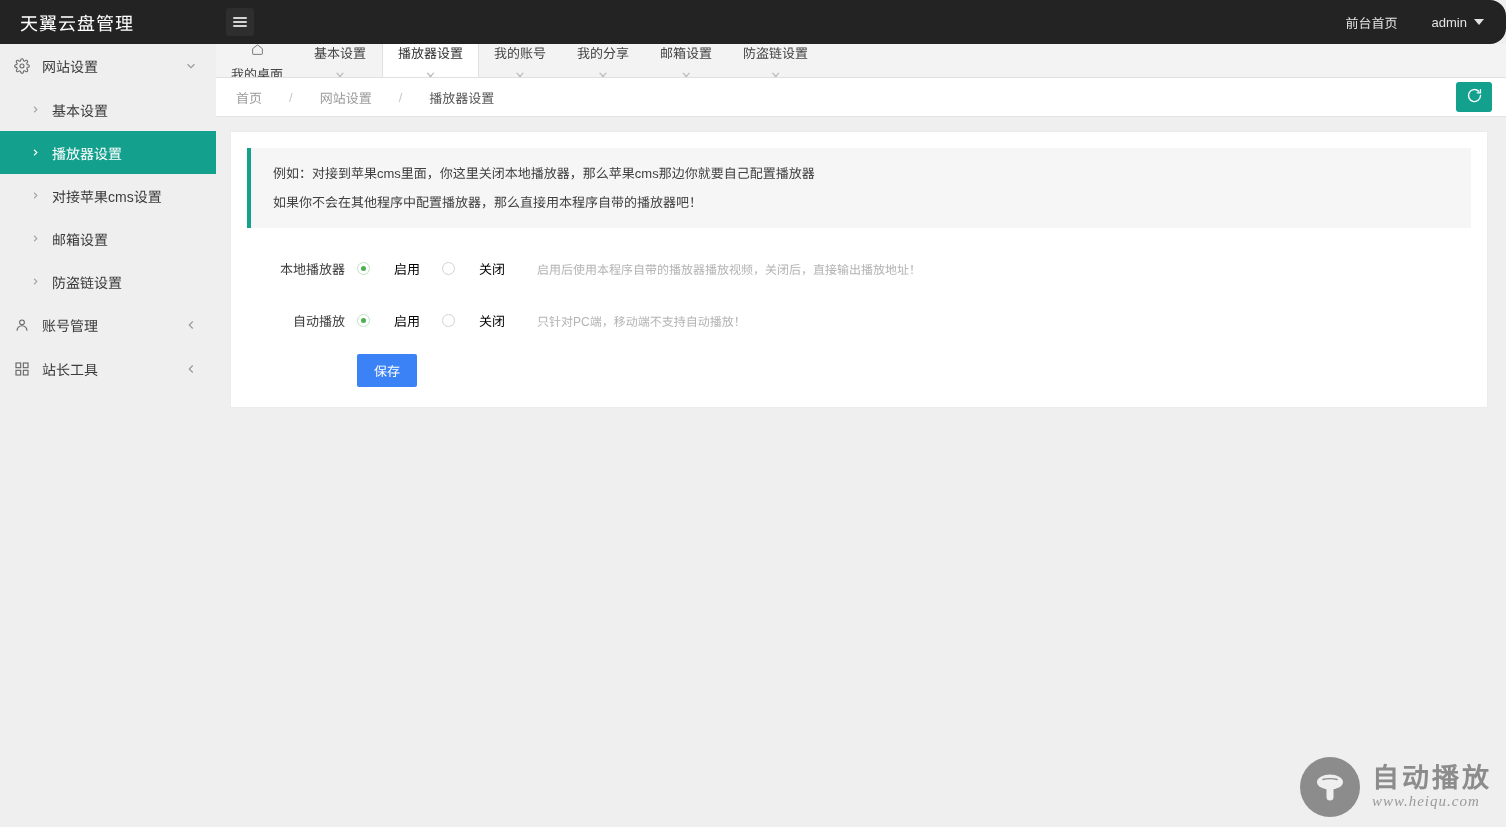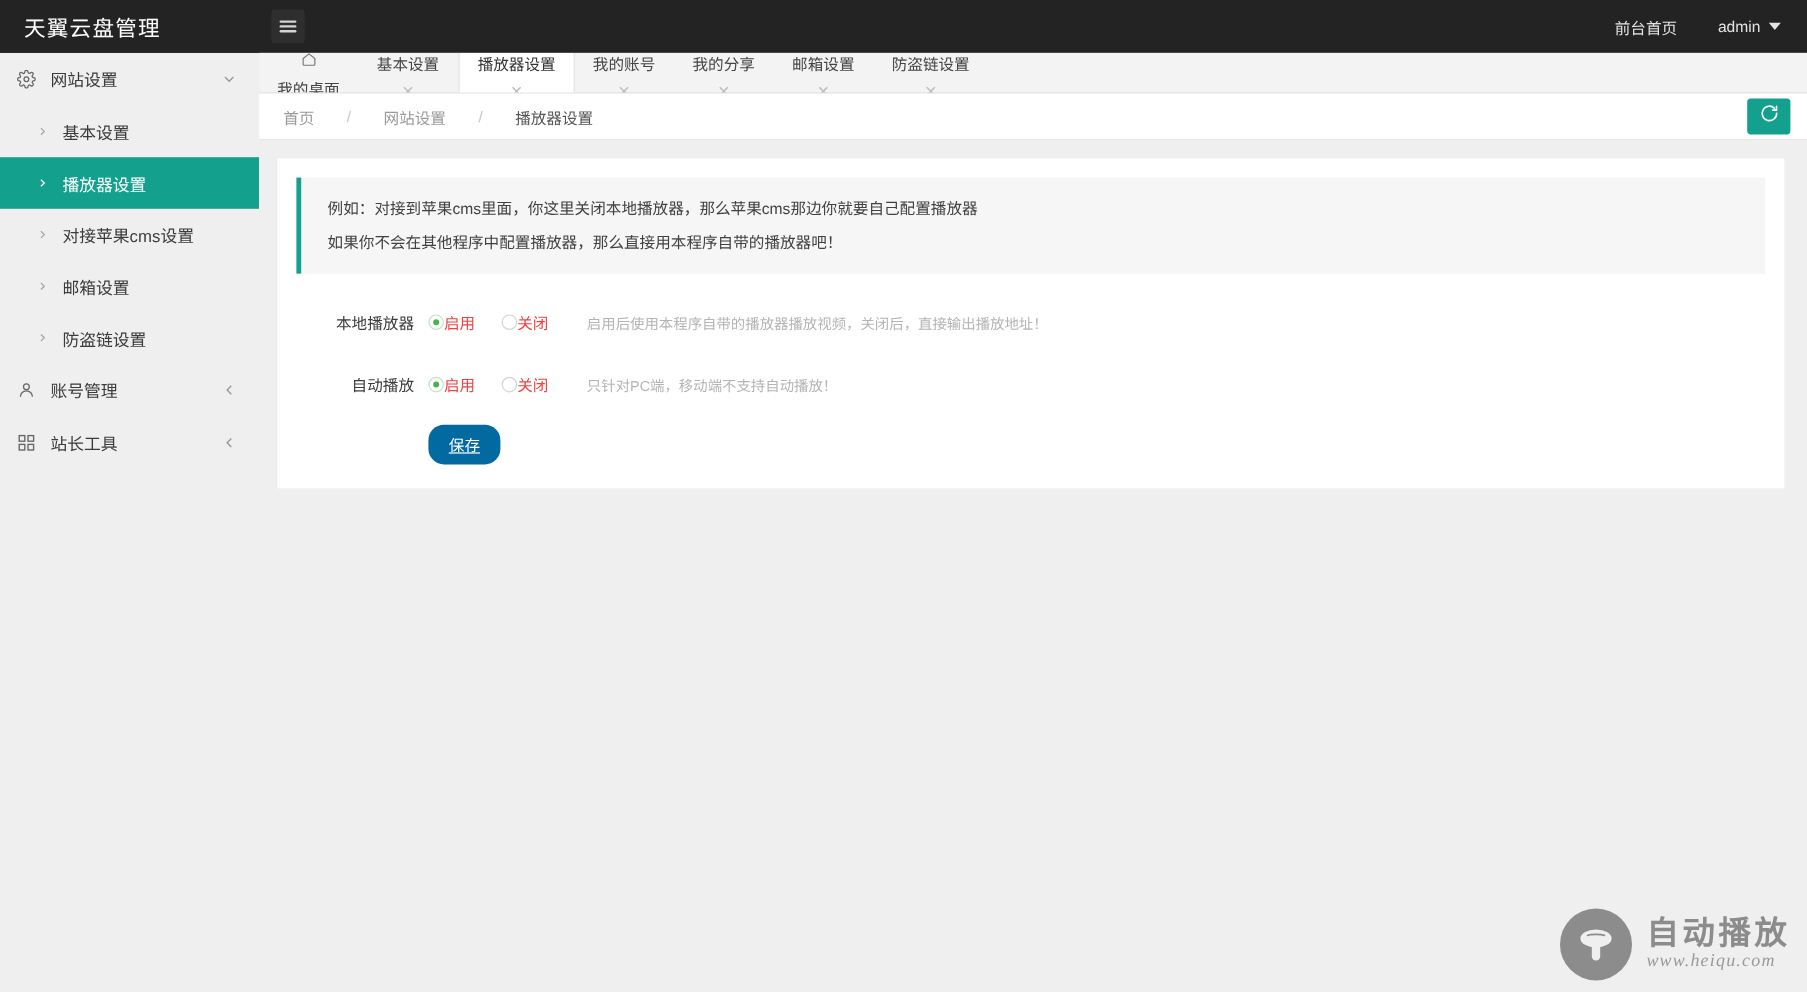--- a/index.html
+++ b/index.html
@@ -15,20 +15,21 @@
   }
   #app { position: relative; width: 1506px; height: 827px; }
 
   
   .topbar {
     position: absolute; top: 0; left: 0;
     width: 1506px; height: 44px;
     background: #232323;
     display: flex; align-items: center;
     z-index: 40;
+    border-radius: 16px;
   }
   .brand {
     width: 216px; height: 44px;
     display: flex; align-items: center;
     padding-left: 20px;
     color: #ffffff;
     font-size: 18px;
     letter-spacing: 1px;
     background: #232323;
   }
@@ -199,22 +200,22 @@
   }
   .form-label {
     width: 110px;
     text-align: right;
     font-size: 13px; color: #3b3b3b;
     padding-right: 12px;
     flex: none;
   }
   .radio-group { display: flex; align-items: center; gap: 22px; }
   .radio {
-    display: flex; align-items: center; gap: 0;
-    font-size: 13px; color: #ef4444;
+    display: flex; align-items: center; gap: 24px;
+    font-size: 13px; color: #000000;
     cursor: pointer;
   }
   .rdot {
     width: 13px; height: 13px;
     border-radius: 50%;
     border: 1px solid #d3d3d3;
     background: #fff;
     display: inline-flex; align-items: center; justify-content: center;
     flex: none;
   }
@@ -224,29 +225,28 @@
     border-radius: 50%; background: #4caf50;
   }
   .help-text {
     margin-left: 32px;
     font-size: 12px; color: #b4b4b4;
     white-space: nowrap;
   }
 
   .form-actions { padding: 8px 0 20px 110px; display:flex; }
   .save-btn {
-    background: #0369a1;
+    background: #3b82f6;
     color: #ffffff;
     border: none;
     font-size: 13px;
     font-family: inherit;
     padding: 7px 17px;
-    border-radius: 13px;
-    cursor: pointer;
-    text-decoration: underline;
+    border-radius: 2px;
+    cursor: pointer;
   }
 
   
   .watermark {
     position: absolute;
     right: 14px; bottom: 10px;
     display: flex; align-items: center; gap: 12px;
     opacity: 1;
     pointer-events: none;
   }

